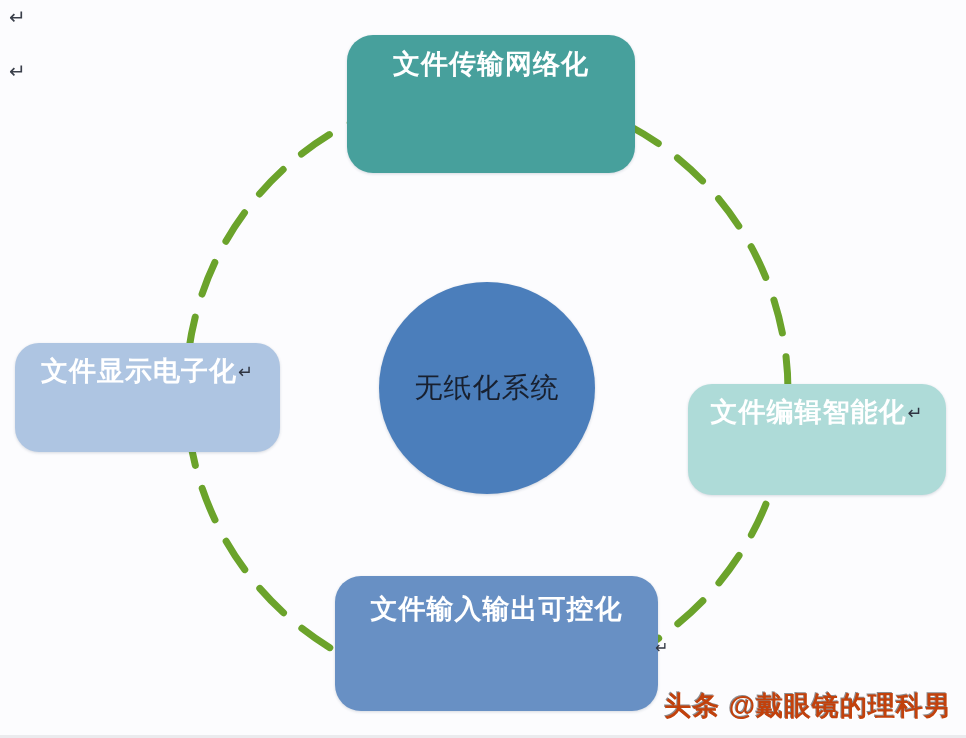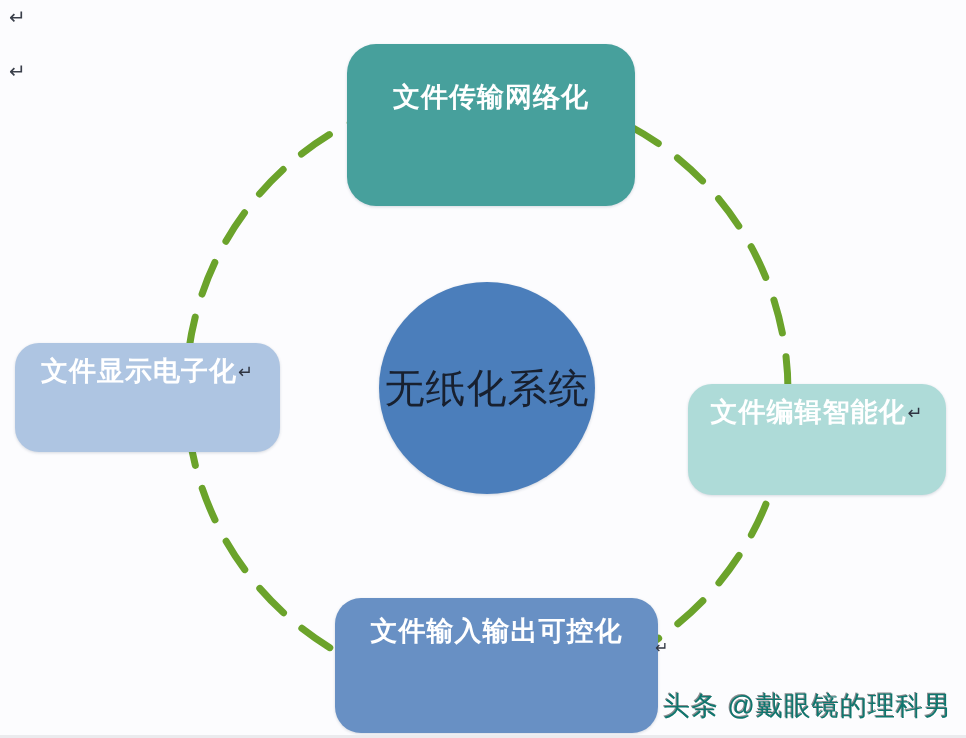--- a/index.html
+++ b/index.html
@@ -61,45 +61,45 @@
     width: 216px;
     height: 212px;
     border-radius: 50%;
     display: flex;
     align-items: center;
     justify-content: center;
     box-shadow: 0 1px 3px rgba(40,60,90,0.2);
   }
   .center-label {
     font-family: "DejaVu Serif", "Liberation Serif", serif;
-    font-size: 40px;
+    font-size: 28px;
     letter-spacing: 1px;
     white-space: nowrap;
   }
-  .node-top    { left: 347px; top: 44px;  width: 288px; height: 124px; padding-top: 38px; border-radius: 29px; }
+  .node-top    { left: 347px; top: 35px;  width: 288px; height: 124px; padding-top: 14px; }
   .node-left   { left: 15px;  top: 343px; width: 265px; height: 96px;  padding-top: 13px; border-radius: 24px; }
   .node-right  { left: 688px; top: 340px; width: 258px; height: 98px;  padding-top: 13px; border-radius: 24px; margin-top: 44px; }
-  .node-bottom { left: 335px; top: 598px; width: 323px; height: 117px; padding-top: 18px; }
+  .node-bottom { left: 335px; top: 576px; width: 323px; height: 117px; padding-top: 18px; }
   .bottom-outside-mark {
     position: absolute;
     left: 655px;
     top: 638px;
     z-index: 2;
     color: #2f3542;
     font-size: 16px;
   }
   .watermark {
     position: absolute;
     right: 14px;
     top: 688px;
     z-index: 4;
     font-size: 27px;
-    font-weight: normal;
+    font-weight: bold;
     letter-spacing: 1px;
-    color: #0f766e;
+    color: #c2410c;
     text-shadow: -1px -1px 0 #8c8c8f, 1px 1px 1px #ffffff;
     white-space: nowrap;
   }
   .bottom-edge {
     position: absolute;
     left: 0;
     bottom: 0;
     width: 100%;
     height: 3px;
     background: #ebebee;

